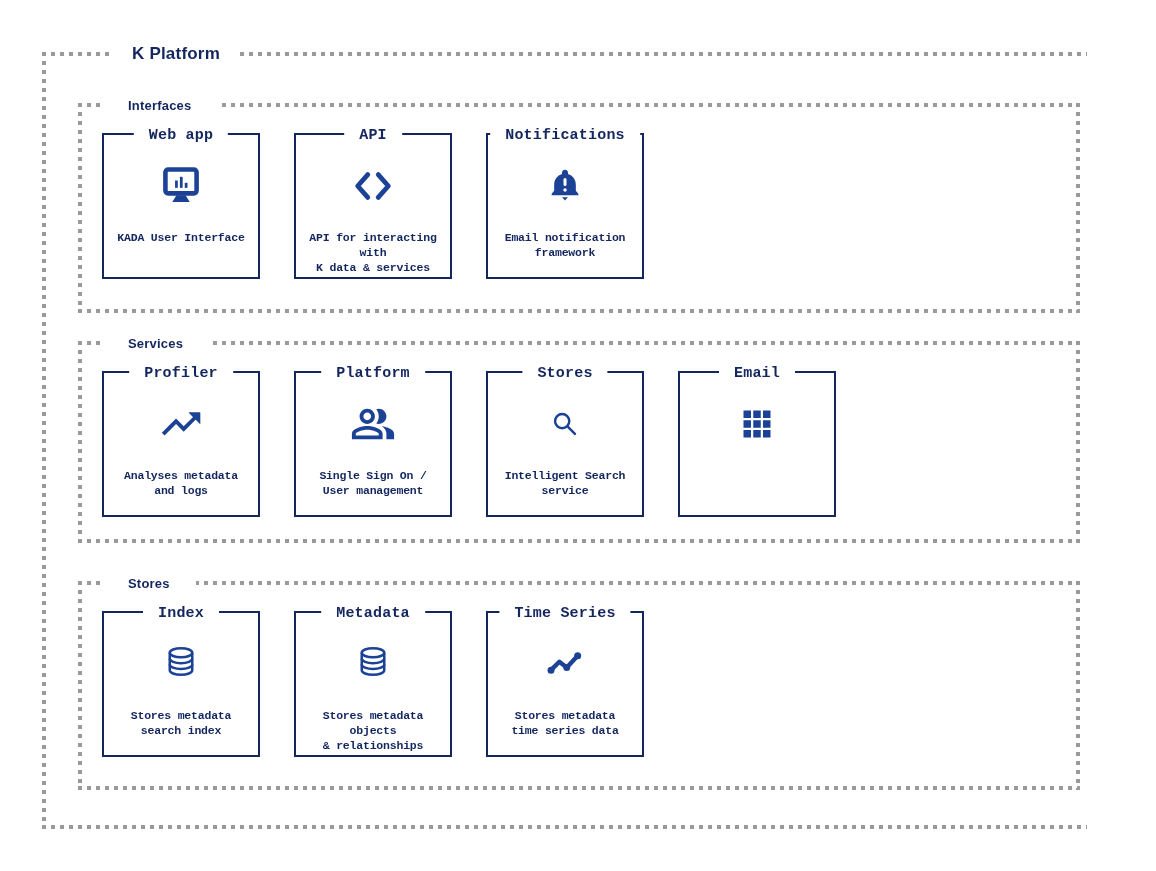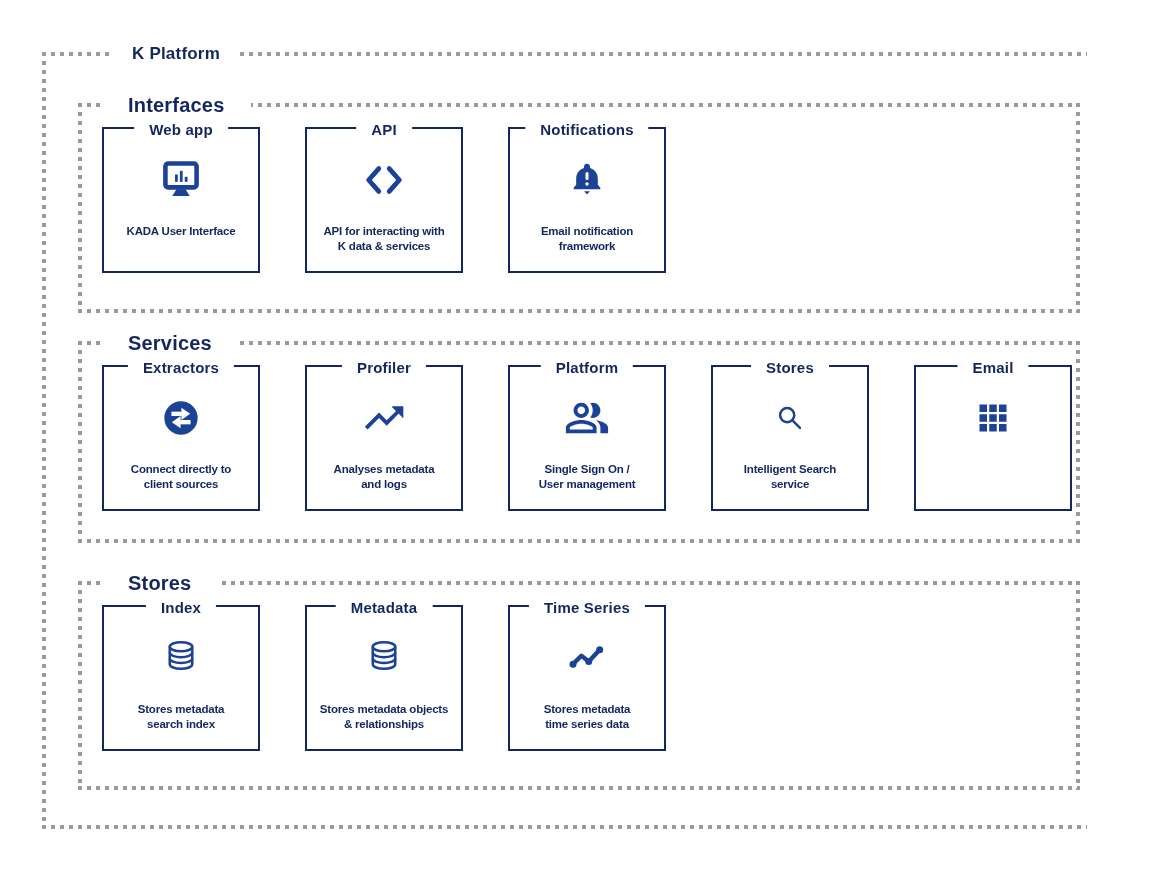--- a/index.html
+++ b/index.html
@@ -21,26 +21,26 @@
   .edge-b{bottom:0;left:0;right:0;height:4px;
     background:repeating-linear-gradient(to right,var(--dash) 0 4px,transparent 4px 9px);}
   .edge-l{top:0;bottom:0;left:0;width:4px;
     background:repeating-linear-gradient(to bottom,var(--dash) 0 4px,transparent 4px 9px);}
   .edge-r{top:0;bottom:0;right:0;width:4px;
     background:repeating-linear-gradient(to bottom,var(--dash) 0 4px,transparent 4px 9px);}
 
   .box-label{position:absolute;z-index:2;top:2px;transform:translateY(-50%);
     background:var(--bg);color:var(--navy);font-weight:bold;white-space:nowrap;}
   .platform-label{left:70px;padding:0 20px;font-size:17px;letter-spacing:.2px;}
-  .section-label{left:24px;padding:0 26px;font-size:20px;letter-spacing:.2px;}
+  .section-label{left:24px;padding:0 26px;font-size:13px;letter-spacing:.2px;}
 
   .outer{left:42px;top:52px;width:1071px;height:777px;}
   .section{left:36px;width:1002px;}
 
-  .cards{position:absolute;left:24px;top:24px;display:flex;gap:45px;}
+  .cards{position:absolute;left:24px;top:30px;display:flex;gap:34px;font-family:Liberation Mono, monospace;}
   .card{position:relative;width:158px;height:146px;border:2.5px solid var(--navy);
     background:var(--bg);display:flex;flex-direction:column;align-items:center;
     padding-top:28px;}
   .card-title{position:absolute;top:0;left:50%;transform:translate(-50%,-50%);
     background:var(--bg);padding:0 15px;font-size:15px;font-weight:bold;
     color:var(--navy);white-space:nowrap;letter-spacing:.2px;}
   .card-icon{height:46px;display:flex;align-items:center;justify-content:center;
     color:var(--icon-blue);}
   .card-icon svg{display:block;}
   .card-desc{margin-top:21px;font-size:11.5px;font-weight:bold;line-height:1.32;
@@ -105,36 +105,20 @@
           </div>
   </section>
         <section class="dashed-box section" style="top: 289px; height: 202px;">
     <div class="edge edge-t"></div>
     <div class="edge edge-b"></div>
     <div class="edge edge-l"></div>
     <div class="edge edge-r"></div>
     <span class="box-label section-label">Services</span>
     <div class="cards">
             <div class="card">
-    <span class="card-title">Extractors</span>
-    <span class="card-icon">
-                <svg viewBox="0 0 48 48" width="40" height="40">
-                  <circle cx="24" cy="24" r="20" fill="currentColor"></circle>
-                  <g fill="#fff">
-                    <rect x="12.5" y="16.4" width="12.5" height="5.2"></rect>
-                    <polygon points="24.5,11.6 35,19 24.5,26.4"></polygon>
-                    <rect x="23" y="26.4" width="12.5" height="5.2"></rect>
-                    <polygon points="23.5,21.6 13,29 23.5,36.4"></polygon>
-                  </g>
-                </svg>
-              </span>
-    <p class="card-desc">Connect directly to
-client sources</p>
-  </div>
-            <div class="card">
     <span class="card-title">Profiler</span>
     <span class="card-icon">
                 <svg viewBox="0 0 24 24" width="46" height="46">
                   <path fill="currentColor" d="M16 6l2.29 2.29-4.88 4.88-4-4L2 16.59 3.41 18l6-6 4 4 6.3-6.29L22 12V6z"></path>
                   <path fill="currentColor" d="M16 6h6v6z"></path>
                 </svg>
               </span>
     <p class="card-desc">Analyses metadata
 and logs</p>
   </div>

